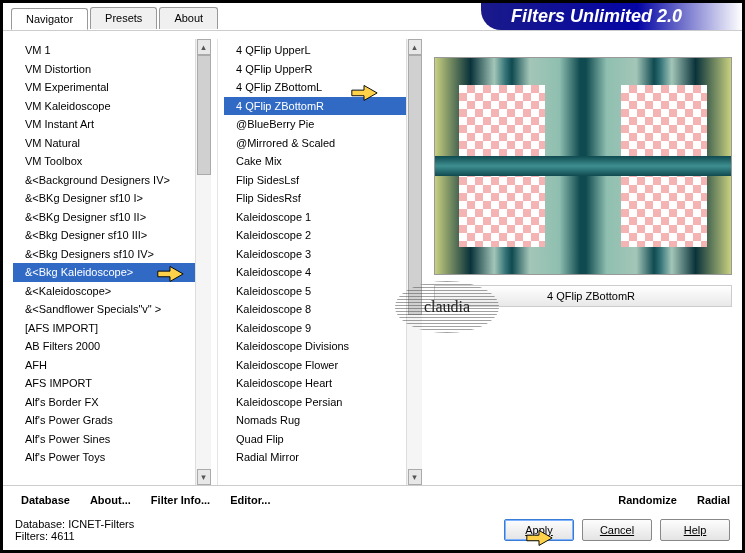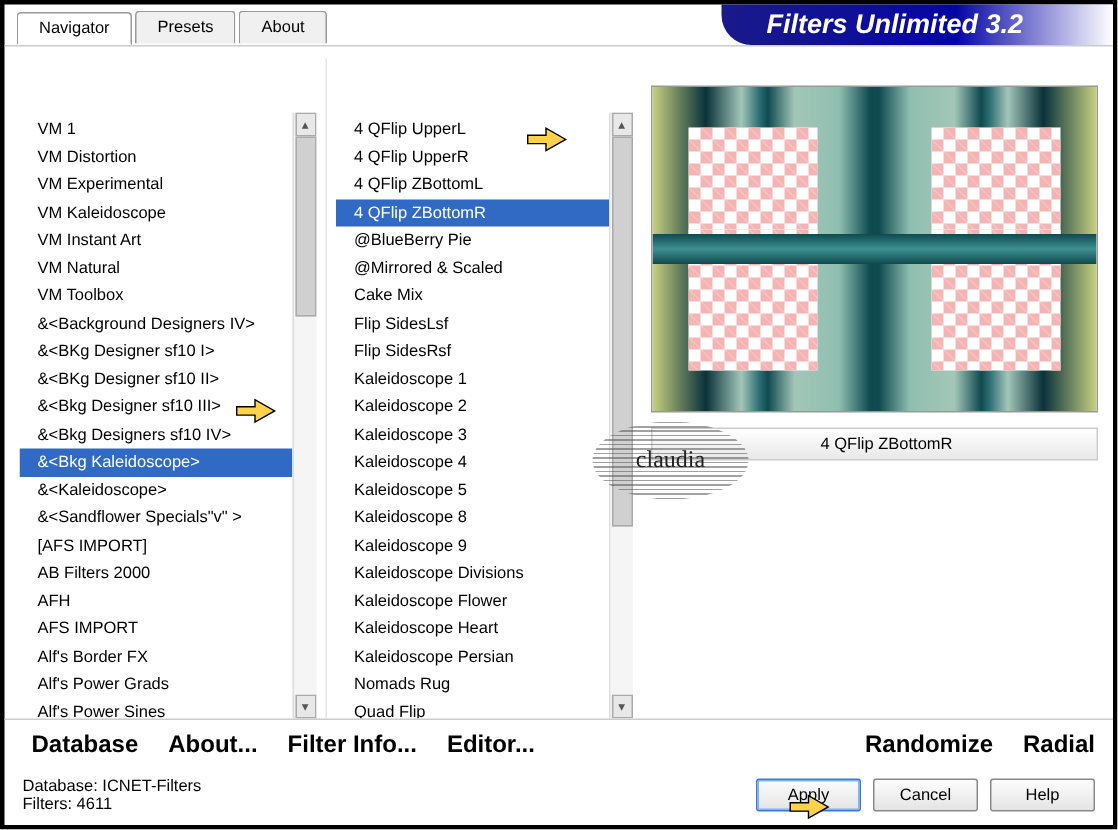--- a/index.html
+++ b/index.html
@@ -4,21 +4,21 @@
 <style>
 * { box-sizing: border-box; margin: 0; padding: 0; }
 body { font-family: Tahoma, Arial, sans-serif; font-size: 11px; background: #fff; color: #000; }
 .window { width: 745px; height: 553px; border: 3px solid #000; background: #fff; display: flex; flex-direction: column; position: relative; }
 .header-row { display: flex; align-items: flex-start; border-bottom: 1px solid #ccc; }
 .tabs { display: flex; padding: 4px 8px 0 8px; }
 .tab { padding: 4px 14px; border: 1px solid #999; border-bottom: none; background: #f0f0f0; cursor: pointer; margin-right: 2px; border-radius: 3px 3px 0 0; font-size: 11px; }
 .tab.active { background: #fff; border-bottom: 1px solid #fff; position: relative; top: 1px; }
 .brand { margin-left: auto; background: linear-gradient(90deg, #1a1a8a 0%, #0505a5 60%, #fff 100%); color: #fff; font-weight: bold; font-style: italic; font-size: 18px; padding: 3px 60px 3px 30px; border-radius: 0 0 0 20px; margin-top: 0; }
 .main { flex: 1; display: flex; padding: 8px 10px 0 10px; gap: 4px; overflow: hidden; }
-.listcol { display: flex; flex-direction: column; border-right: none; margin-top: 36px; }
+.listcol { display: flex; flex-direction: column; border-right: none; }
 .listcol.col1 { width: 198px; }
 .listcol.col2 { width: 198px; }
 .listbox { flex: 1; overflow: hidden; display: flex; }
 .list { flex: 1; overflow: hidden; padding: 2px 0; }
 .list-item { padding: 1px 6px 1px 12px; white-space: nowrap; cursor: pointer; font-size: 11px; line-height: 16.5px; }
 .list-item.selected { background: #316ac5; color: #fff; }
 .scroll { width: 16px; background: #f0f0f0; display: flex; flex-direction: column; align-items: center; justify-content: space-between; border-left: 1px solid #ddd; }
 .scroll .btn { width: 14px; height: 16px; background: #e8e8e8; border: 1px solid #aaa; display: flex; align-items: center; justify-content: center; font-size: 9px; color: #555; }
 .scroll .track { flex: 1; width: 16px; background: #f5f5f5; position: relative; }
 .scroll .thumb { position: absolute; left: 1px; width: 14px; background: #d0d0d0; border: 1px solid #aaa; }
@@ -32,44 +32,44 @@
 .checker.tr { right: 24px; top: 27px; }
 .checker.bl { left: 24px; bottom: 27px; }
 .checker.br { right: 24px; bottom: 27px; }
 .filtername-row { margin-top: 10px; padding: 4px 8px; background: linear-gradient(#fff,#e8e8e8); border: 1px solid #ccc; font-size: 11px; }
 .filtername-inner { padding-left: 104px; }
 .watermark { position: absolute; left: 392px; top: 278px; width: 104px; height: 52px; pointer-events: none; }
 .wm-bg { position:absolute; inset:0; background: repeating-linear-gradient(#555 0 1px, transparent 1px 3px); border-radius: 50%/50%; opacity: .55; }
 .wm-txt { position:absolute; left:50%; top:50%; transform: translate(-50%,-50%); font-family: 'Brush Script MT', cursive; font-size: 16px; color:#222; }
 .pointer { position: absolute; width: 30px; height: 24px; pointer-events: none; z-index: 20; }
 .pointer svg { width:100%; height:100%; }
-.cmd-row { display: flex; gap: 20px; padding: 8px 12px 6px 18px; border-top: 1px solid #ccc; font-size: 16px; }
+.cmd-row { display: flex; gap: 20px; padding: 8px 12px 6px 18px; border-top: 1px solid #ccc; font-size: 11px; }
 .cmd { font-weight: bold; cursor: pointer; }
 .cmd-spacer { flex: 1; }
 .footer { display: flex; justify-content: flex-end; gap: 8px; padding: 6px 12px 8px; align-items: center; }
 .footer .status-left { margin-right: auto; }
-.btn3d { min-width: 70px; padding: 4px 14px; border: 1px solid #888; background: linear-gradient(#fdfdfd,#e4e4e4); cursor: pointer; font-size: 11px; text-align: center; border-radius: 2px; }
+.btn3d { min-width: 70px; padding: 4px 14px; border: 1px solid #888; background: linear-gradient(#fdfdfd,#e4e4e4); cursor: pointer; font-size: 11px; text-align: center; border-radius: 2px; text-decoration: underline; }
 .btn3d.default { border: 1px solid #3a7bd5; box-shadow: 0 0 0 1px #7fb3ff inset; }
 .pointer.p1 { left: 152px; top: 258px; }
 .pointer.p2 { left: 346px; top: 77px; }
 .pointer.p3 { left: 521px; top: 522px; }
 .col-divider { width: 1px; background: #e5e5e5; margin: 0 2px; }
 </style>
 </head>
 <body>
 
 <div class="window">
 
   <div class="header-row">
     <div class="tabs">
       <div class="tab active">Navigator</div>
       <div class="tab">Presets</div>
       <div class="tab">About</div>
     </div>
-    <div class="brand">Filters Unlimited 3.2</div>
+    <div class="brand">Filters Unlimited 2.0</div>
   </div>
 
   <div class="main">
 
     <div class="listcol col1">
       <div class="listbox">
         <div class="list" id="cat-list">
             <div class="list-item">VM 1</div>
             <div class="list-item">VM Distortion</div>
             <div class="list-item">VM Experimental</div>

